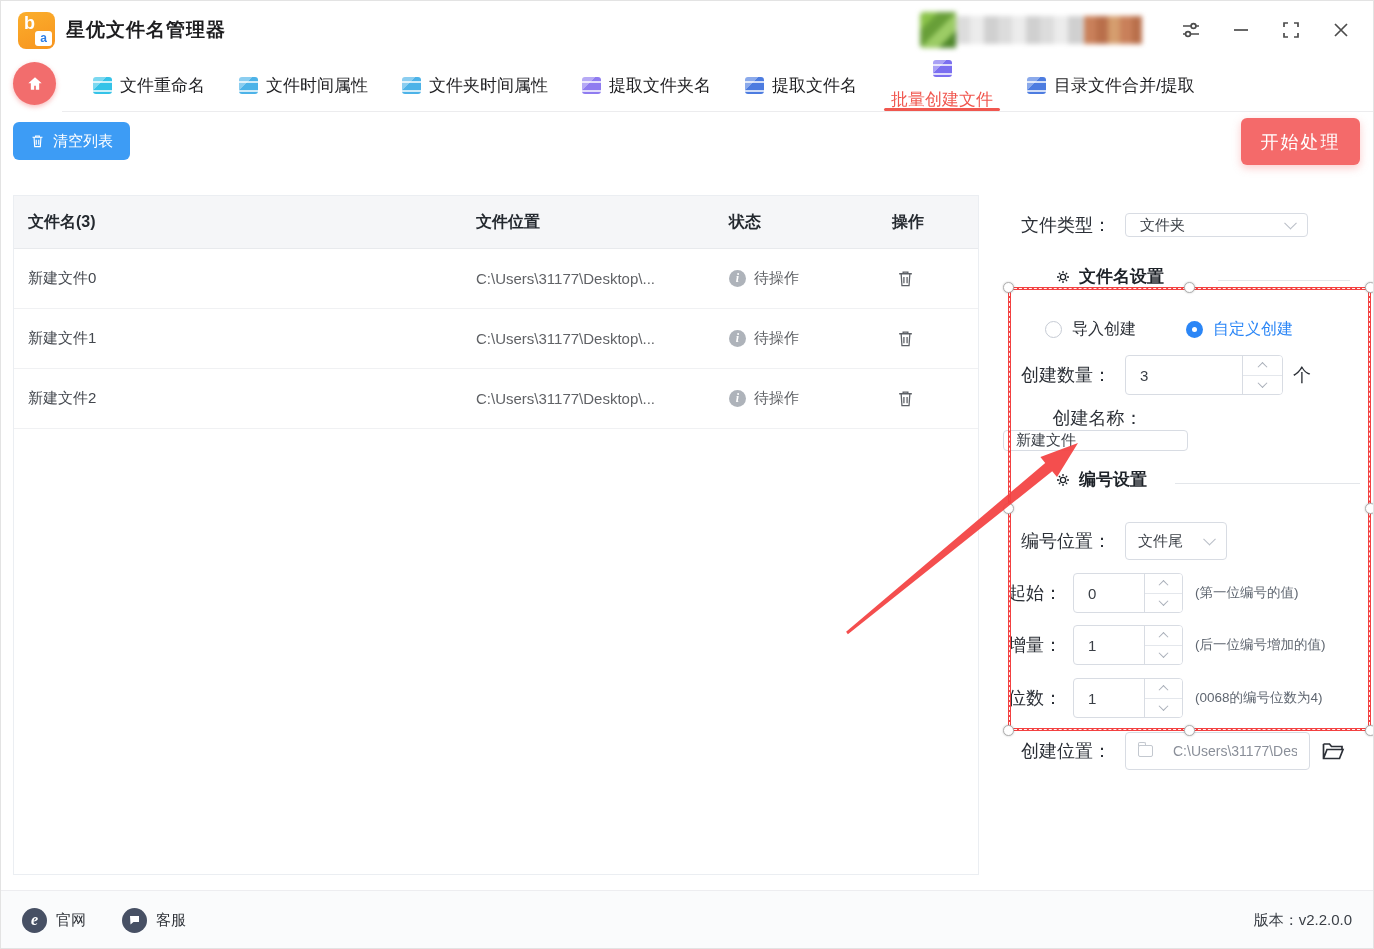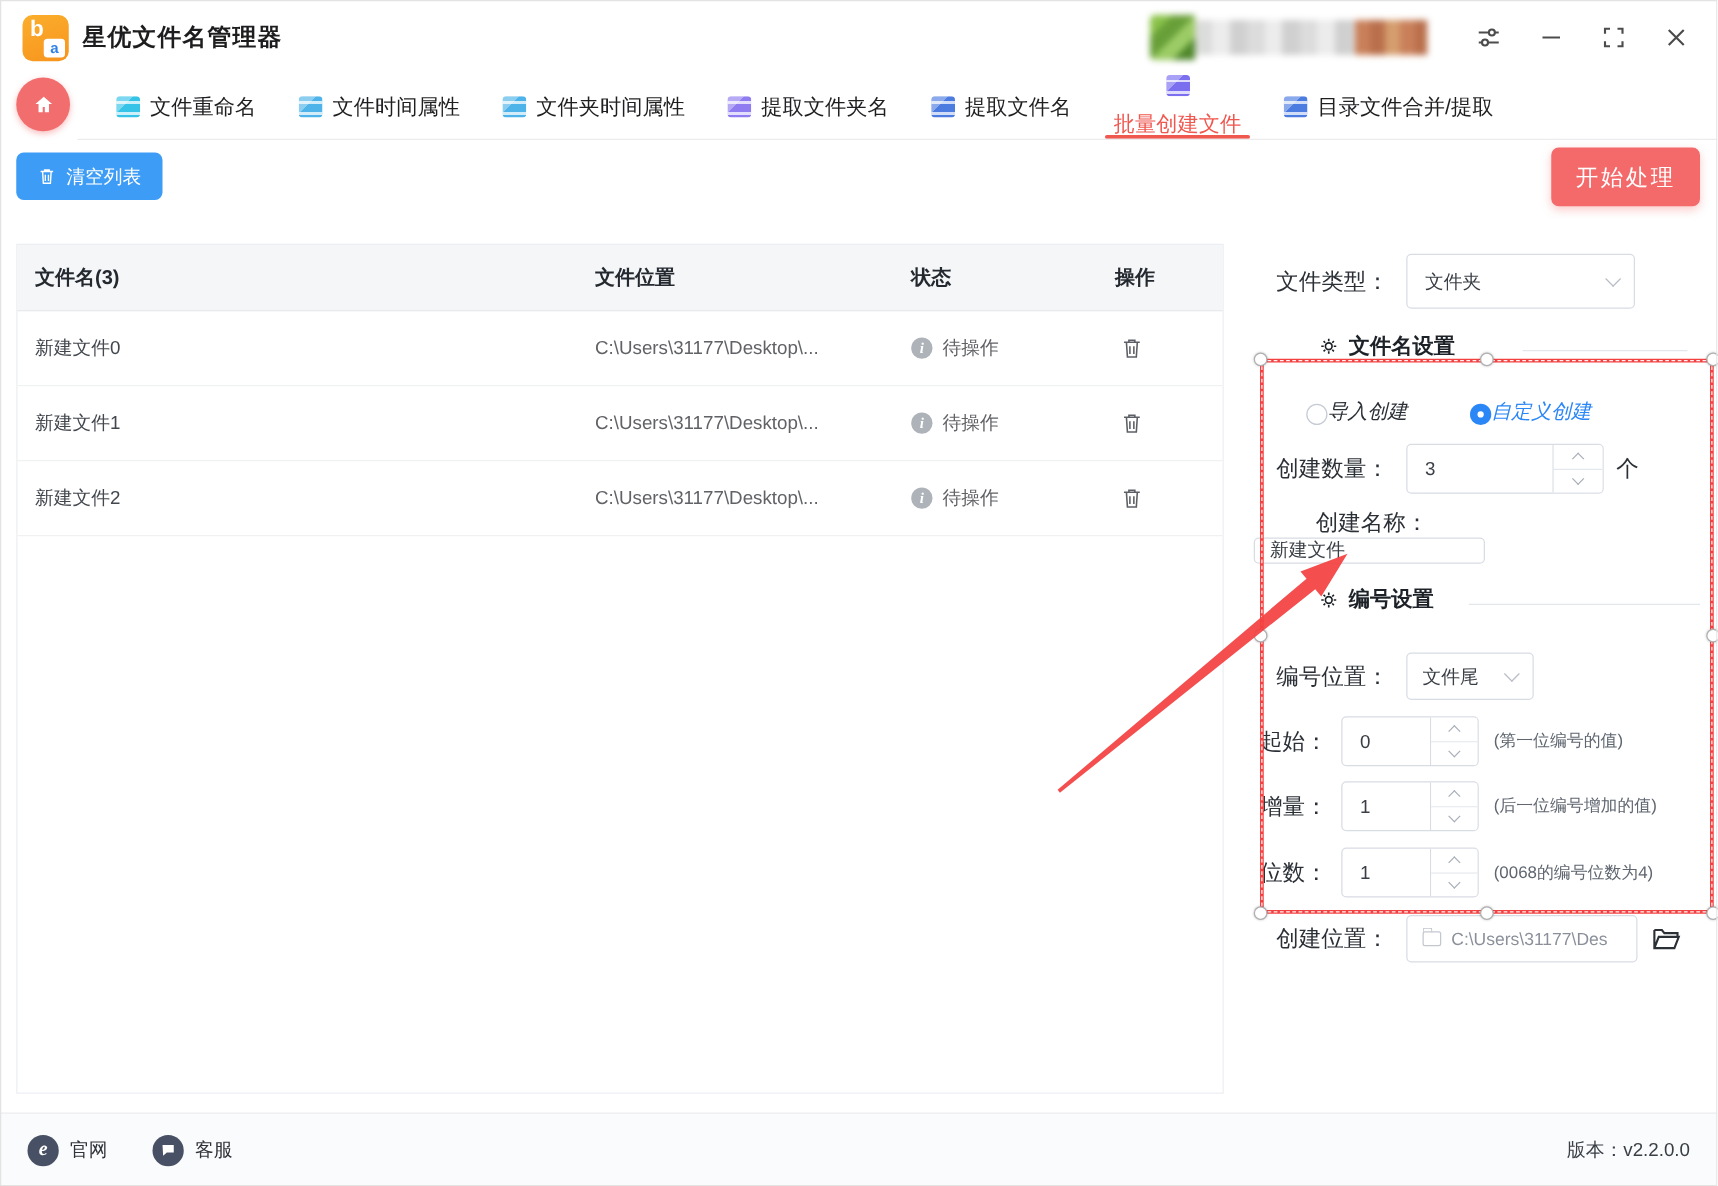--- a/index.html
+++ b/index.html
@@ -49,44 +49,44 @@
   .trash-btn { width:40px; height:40px; display:flex; align-items:center; justify-content:center; margin-left:6px; }
   .trash-btn svg, .hdr-op { margin-left:0; }
   .trash-btn svg { stroke:#5c6066; fill:none; stroke-width:1.6; }
   .hdr-op { padding-left:13px; }
 
   
   .right-panel { position:absolute; left:983px; top:195px; width:391px; height:690px; }
   .prow { position:absolute; display:flex; align-items:center; }
   .plabel { font-size:18px; color:#2b2f36; text-align:right; }
   .w108 { width:108px; margin-right:14px; }
-  .sel { position:relative; height:44px; border:1px solid #d8dce3; border-radius:4px; background:#fff; display:flex; align-items:center; padding:0 30px 0 14px; font-size:15px; color:#3a3f46; }
+  .sel { position:relative; height:24px; border:1px solid #d8dce3; border-radius:4px; background:#fff; display:flex; align-items:center; padding:0 30px 0 14px; font-size:15px; color:#3a3f46; }
   .sel::after { content:""; position:absolute; right:12px; top:50%; width:8px; height:8px; border-right:1.6px solid #b9bec7; border-bottom:1.6px solid #b9bec7; transform:translateY(-70%) rotate(45deg); }
   .num { display:flex; height:40px; border:1px solid #d8dce3; border-radius:4px; background:#fff; overflow:hidden; }
   .num .val { flex:1; display:flex; align-items:center; padding-left:14px; font-size:15px; color:#3a3f46; }
   .spin { width:40px; border-left:1px solid #d8dce3; display:flex; flex-direction:column; }
   .spin .sbtn { flex:1; display:flex; align-items:center; justify-content:center; background:#fff; }
   .spin .up { border-bottom:1px solid #e4e7ec; }
   .chev { width:7px; height:7px; border-left:1.6px solid #a8aeb8; border-top:1.6px solid #a8aeb8; }
   .chev.u { transform:rotate(45deg) translate(1px,1px); }
   .chev.d { transform:rotate(225deg) translate(1px,1px); }
   .txt { height:38px; border:1px solid #d8dce3; border-radius:4px; background:#fff; display:flex; align-items:center; padding:0 12px; font-size:15px; color:#3a3f46; gap:8px; }
   .unit { margin-left:10px; font-size:18px; color:#2b2f36; }
   .hint { margin-left:12px; font-size:13.5px; color:#5f6670; white-space:nowrap; }
-  .radio { display:flex; align-items:flex-end; gap:0; font-size:16px; color:#2b2f36;font-style:italic; }
+  .radio { display:flex; align-items:center; gap:10px; font-size:16px; color:#2b2f36; }
   .rdot { width:17px; height:17px; border-radius:50%; border:1.5px solid #c6cbd4; background:#fff; }
   .radio.sel-on { color:#2b86f6; }
   .radio.sel-on .rdot { position:relative; border:none; background:#2b86f6; }
   .radio.sel-on .rdot::after { content:""; position:absolute; left:6px; top:6px; width:5px; height:5px; border-radius:50%; background:#fff; }
   .sect { position:absolute; display:flex; align-items:center; gap:8px; font-size:17px; font-weight:700; color:#1d2228; }
   .sect svg { stroke:#1d2228; stroke-width:2; fill:none; }
   .sdiv { position:absolute; height:1px; background:#e3e6ea; }
   .folder-mini { width:15px; height:12px; border:1.4px solid #c3c8cf; border-radius:2px; position:relative; flex:0 0 auto; }
   .folder-mini::before { content:""; position:absolute; left:-1px; top:-4px; width:6px; height:3px; border:1.4px solid #c3c8cf; border-bottom:none; border-radius:2px 2px 0 0; }
-  .loc-text { color:#8a8f99; font-size:14px; white-space:nowrap; overflow:hidden; }
+  .loc-text { color:#8a8f99; font-size:14px; white-space:nowrap; overflow:hidden;margin-left:12px; }
   .browse-btn { margin-left:10px; display:flex; align-items:center; }
   .browse-btn svg { stroke:#2b2f36; stroke-width:1.7; fill:none; }
 
   
   .anno-box { position:absolute; left:25px; top:92px; width:363px; height:444px; border:3px solid #f34141; z-index:5; pointer-events:none; }
   .anno-box::before { content:""; position:absolute; inset:-2px; border:1px dashed rgba(255,255,255,.95); }
   .handle { position:absolute; width:11px; height:11px; border-radius:50%; background:#fff; border:1px solid #b0b0b0; box-shadow:0 0 2px rgba(0,0,0,.25); }
   .h-tl{left:-8px;top:-8px;} .h-tm{left:calc(50% - 6px);top:-8px;} .h-tr{right:-8px;top:-8px;}
   .h-ml{left:-8px;top:calc(50% - 6px);} .h-mr{right:-8px;top:calc(50% - 6px);}
   .h-bl{left:-8px;bottom:-8px;} .h-bm{left:calc(50% - 6px);bottom:-8px;} .h-br{right:-8px;bottom:-8px;}

